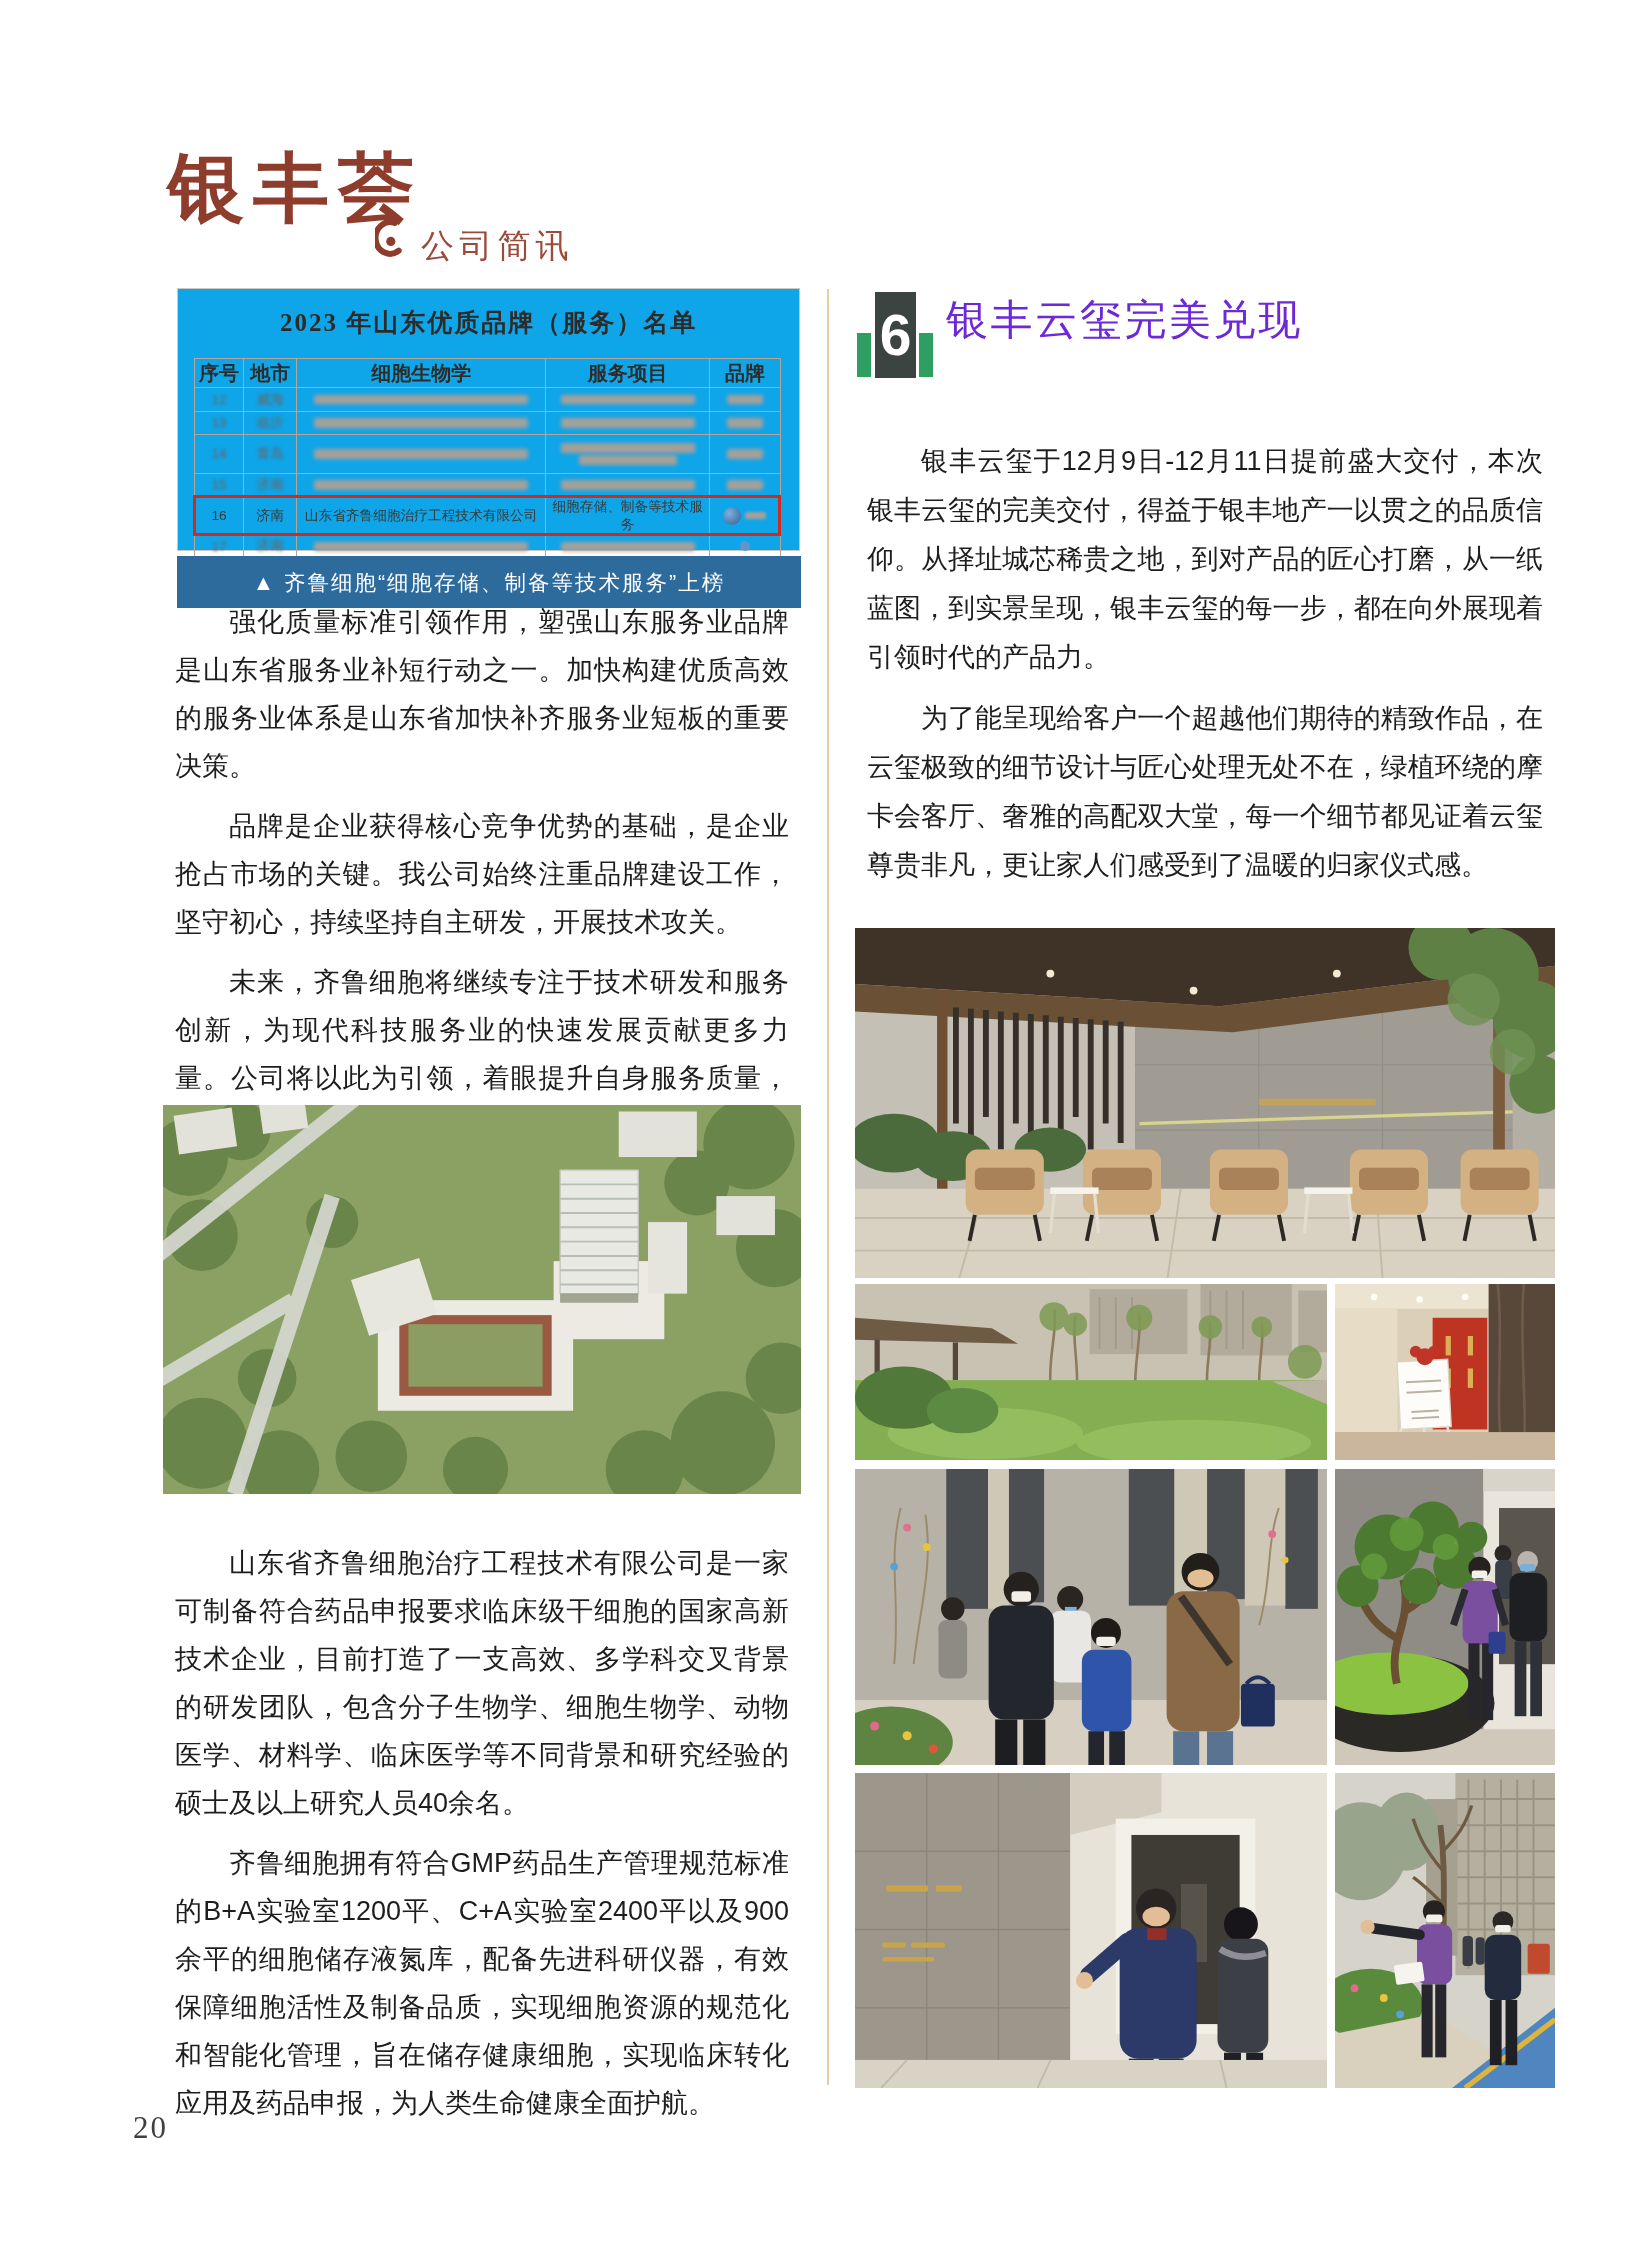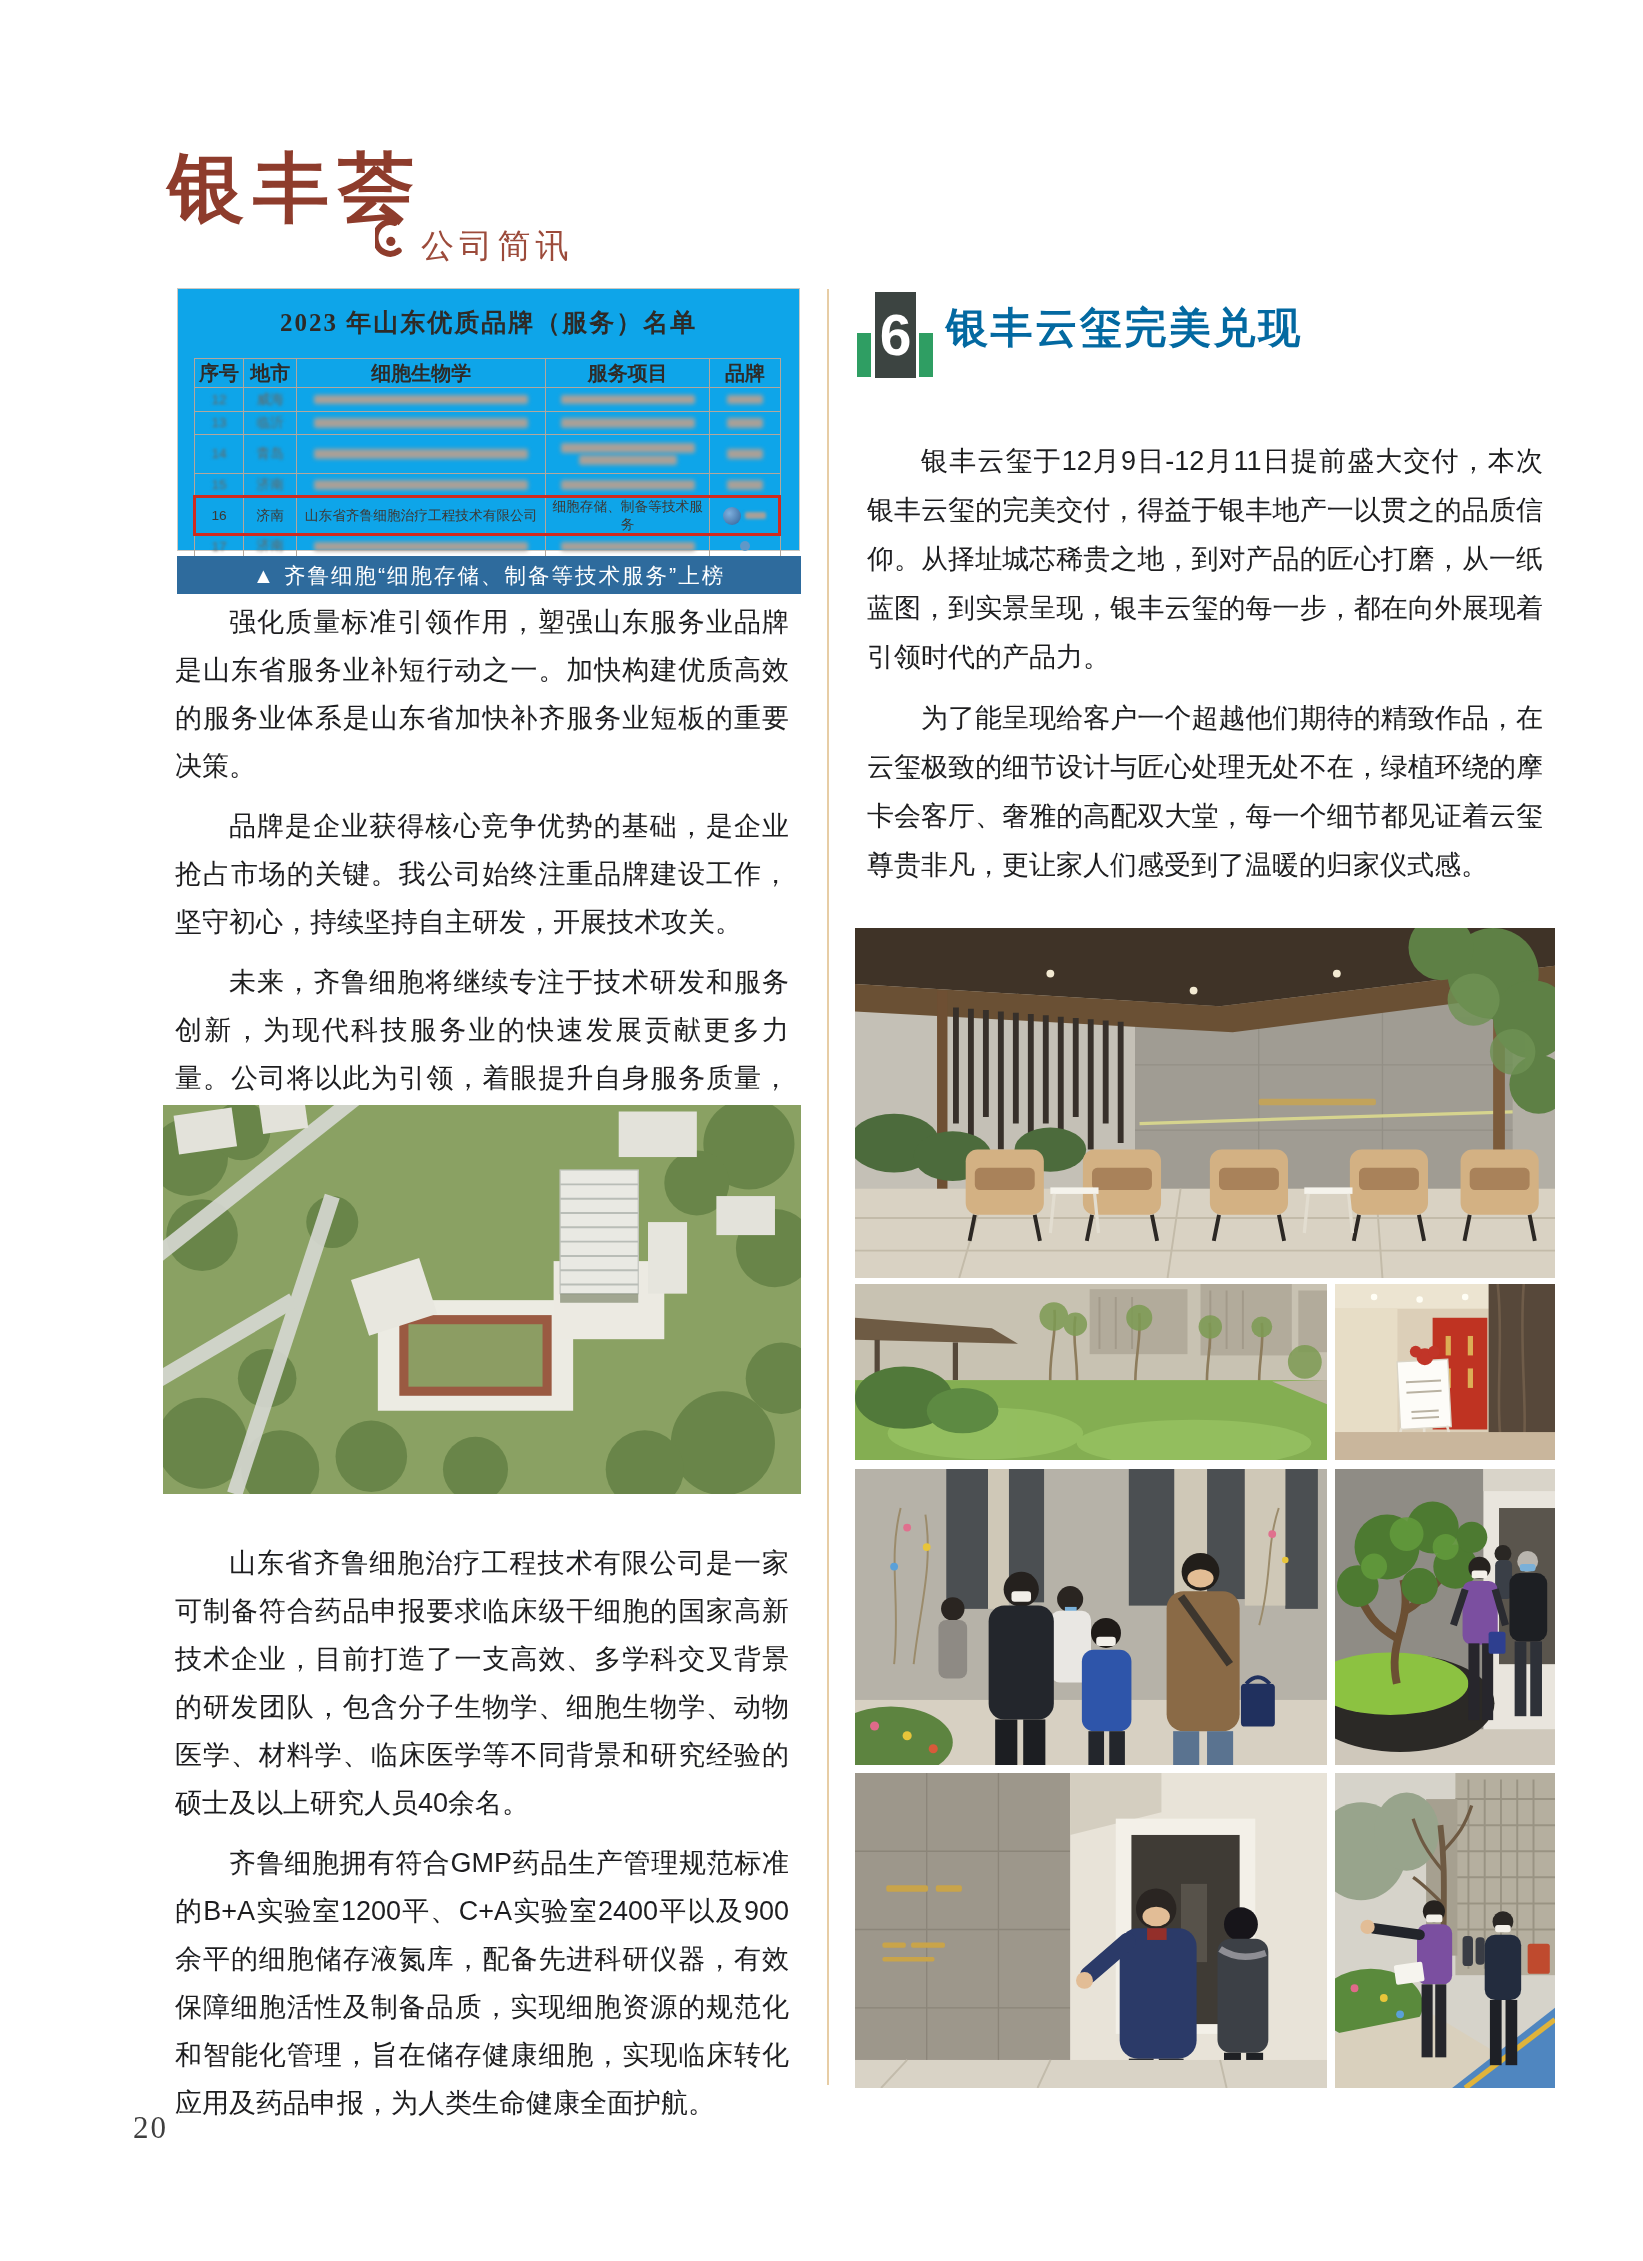--- a/index.html
+++ b/index.html
@@ -27,43 +27,43 @@
   .hl{outline:3.3px solid #cf2b1e;outline-offset:-2px;}
   .blurtext{filter:blur(1.6px);color:#6b645e;}
   .bar{display:block;height:9.8px;background:#a9a098;border-radius:2px;filter:blur(2px);margin:2px auto;}
   .ibar{display:inline-block;height:7.8px;width:21px;background:#a9a098;border-radius:2px;
         filter:blur(1.6px);vertical-align:middle;margin-left:3.9px;}
   .logo-dot{display:inline-block;width:18px;height:18px;border-radius:50%;vertical-align:middle;
             background:radial-gradient(circle at 35% 35%,#7fb0de,#2e5f96);}
   .mini-dot{display:inline-block;width:10.4px;height:10.4px;border-radius:50%;background:#5f98c8;filter:blur(0.7px);}
 
   
-  .caption-bar{position:absolute;left:177px;top:556px;width:624px;height:38px;background:#2e6b9d;
+  .caption-bar{position:absolute;left:177px;top:556px;width:624px;height:52px;background:#2e6b9d;
                color:#fff;display:flex;align-items:center;justify-content:center;
                font-size:21.5px;letter-spacing:2px;}
 
   
   .textcol{position:absolute;font-size:27px;line-height:48px;text-align:justify;color:#1d1d1f;}
   .textcol p{margin:12px;text-indent:2em;}
   .tc1{left:163px;top:586px;width:638px;}
   .tc2{left:163px;top:1527px;width:638px;}
   .tc3{left:855px;top:425px;width:700px;line-height:49px;}
 
   
   .divider{position:absolute;left:827px;top:289px;width:2px;height:1796px;background:#e7cda5;}
 
   
   .badge-green{position:absolute;width:14.3px;height:44px;background:#2f9e63;}
   .bg-l{left:857px;top:333px;}
   .bg-r{left:919px;top:333px;}
   .badge-dark{position:absolute;left:875px;top:292px;width:41px;height:86px;background:#3c4441;
               display:flex;align-items:center;justify-content:center;color:#fff;
               font-size:57px;font-weight:bold;}
-  .section-title{position:absolute;left:946px;top:290px;width:612px;font-size:42px;font-weight:bold;
-                 color:#0369a1;line-height:60px;letter-spacing:2.6px;margin-top:8px;}
+  .section-title{position:absolute;left:946px;top:290px;width:612px;font-size:42px;font-weight:normal;
+                 color:#6d28d9;line-height:60px;letter-spacing:2.6px;}
 
   
   .photo{position:absolute;overflow:hidden;background:#cfcdc7;}
   .photo svg{display:block;width:100%;height:100%;}
   .ph-a{left:163px;top:1105px;width:638px;height:389px;}
   .ph-b{left:855px;top:928px;width:700px;height:350px;}
   .ph-c{left:855px;top:1284px;width:472px;height:176px;}
   .ph-d{left:1335px;top:1284px;width:220px;height:176px;}
   .ph-e{left:855px;top:1469px;width:472px;height:296px;}
   .ph-f{left:1335px;top:1469px;width:220px;height:296px;}

